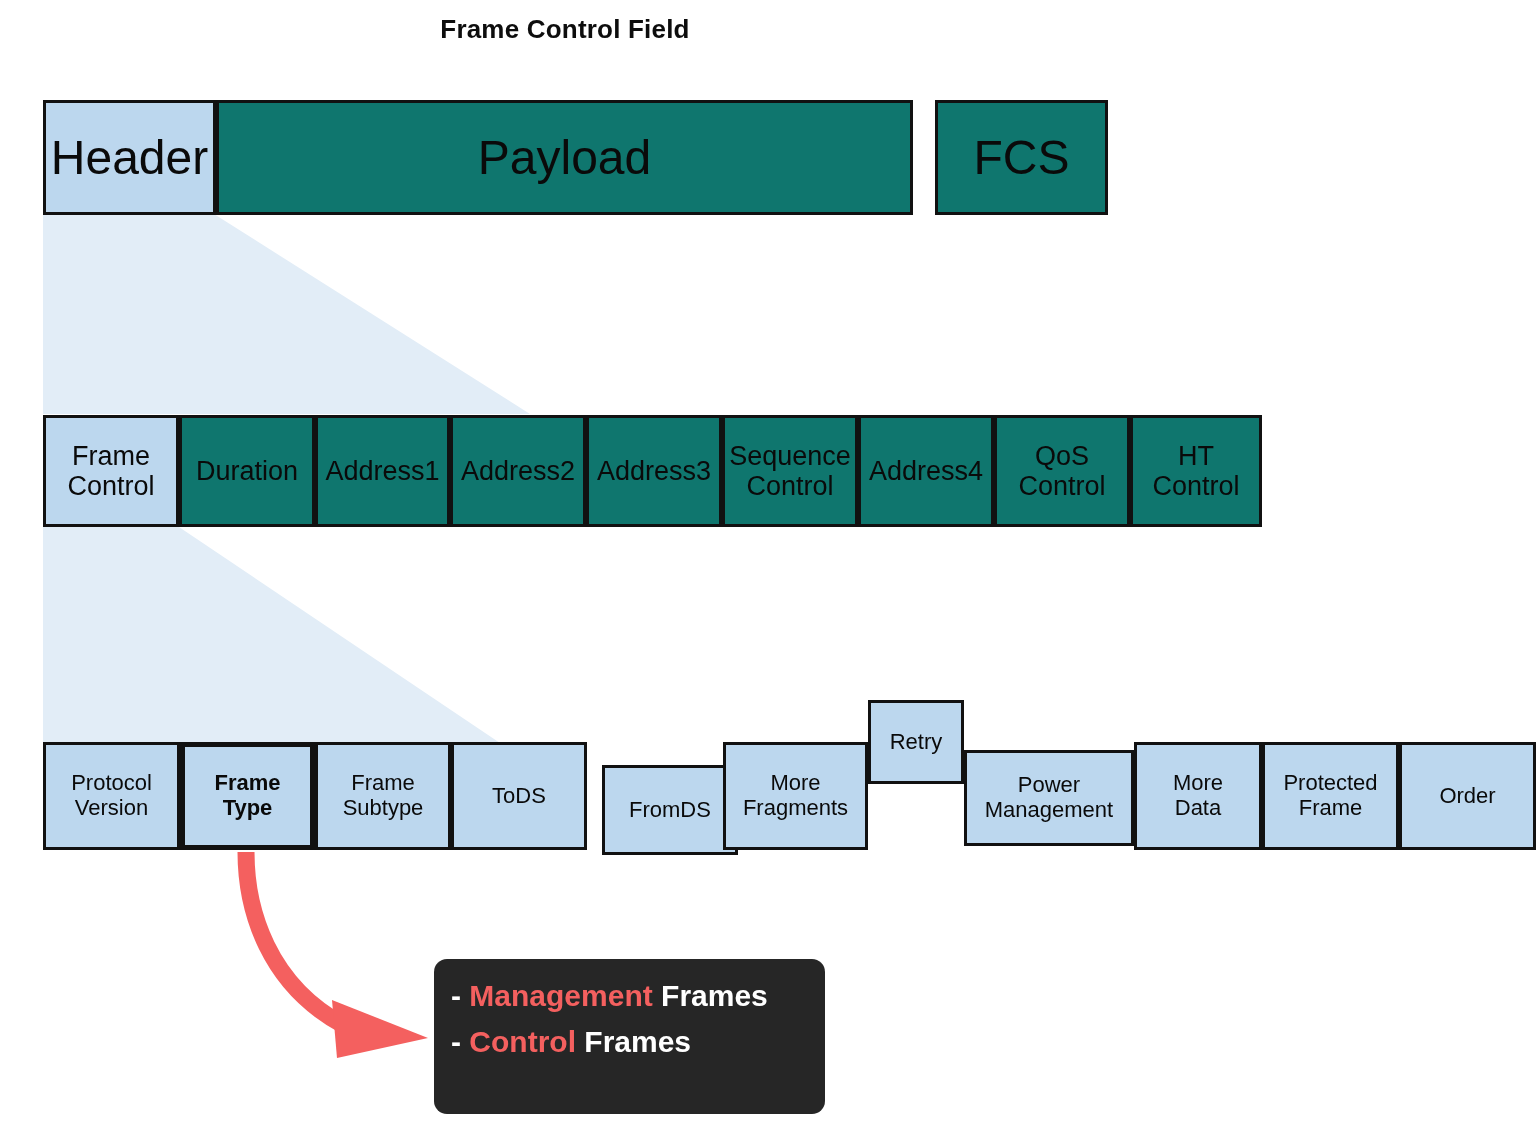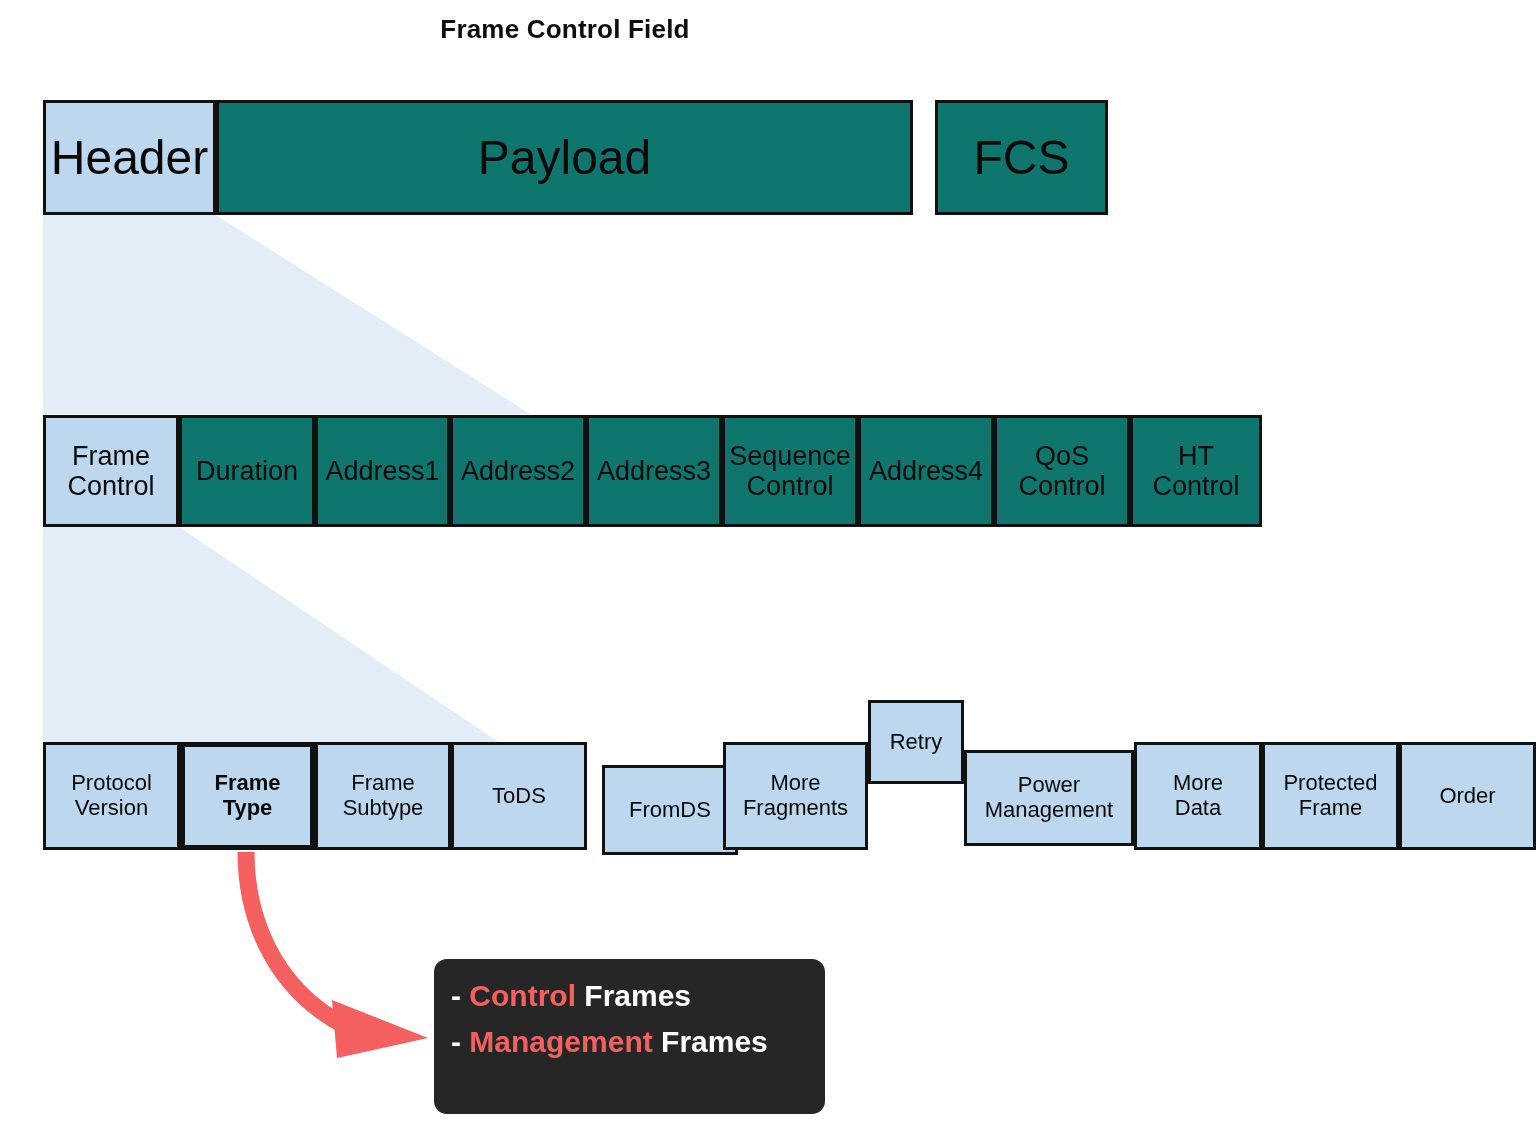--- a/index.html
+++ b/index.html
@@ -191,23 +191,23 @@
 
   <svg class="arrow-layer" viewBox="0 0 1536 1132">
     <path d="M 246 852
              C 246 910, 268 985, 345 1026" stroke="#f4605f" stroke-width="17" fill="none" stroke-linecap="butt"></path>
     <polygon points="332,1000 428,1038 337,1058" fill="#f4605f"></polygon>
   </svg>
 
   <div class="callout">
     <div class="callout-line">
       <span class="dash">-</span>
+      <span class="kw">Management</span>
+      <span>Frames</span>
+    </div>
+    <div class="callout-line">
+      <span class="dash">-</span>
       <span class="kw">Control</span>
       <span>Frames</span>
     </div>
-    <div class="callout-line">
-      <span class="dash">-</span>
-      <span class="kw">Management</span>
-      <span>Frames</span>
-    </div>
   </div>
 
 </div>
 
 </body></html>

